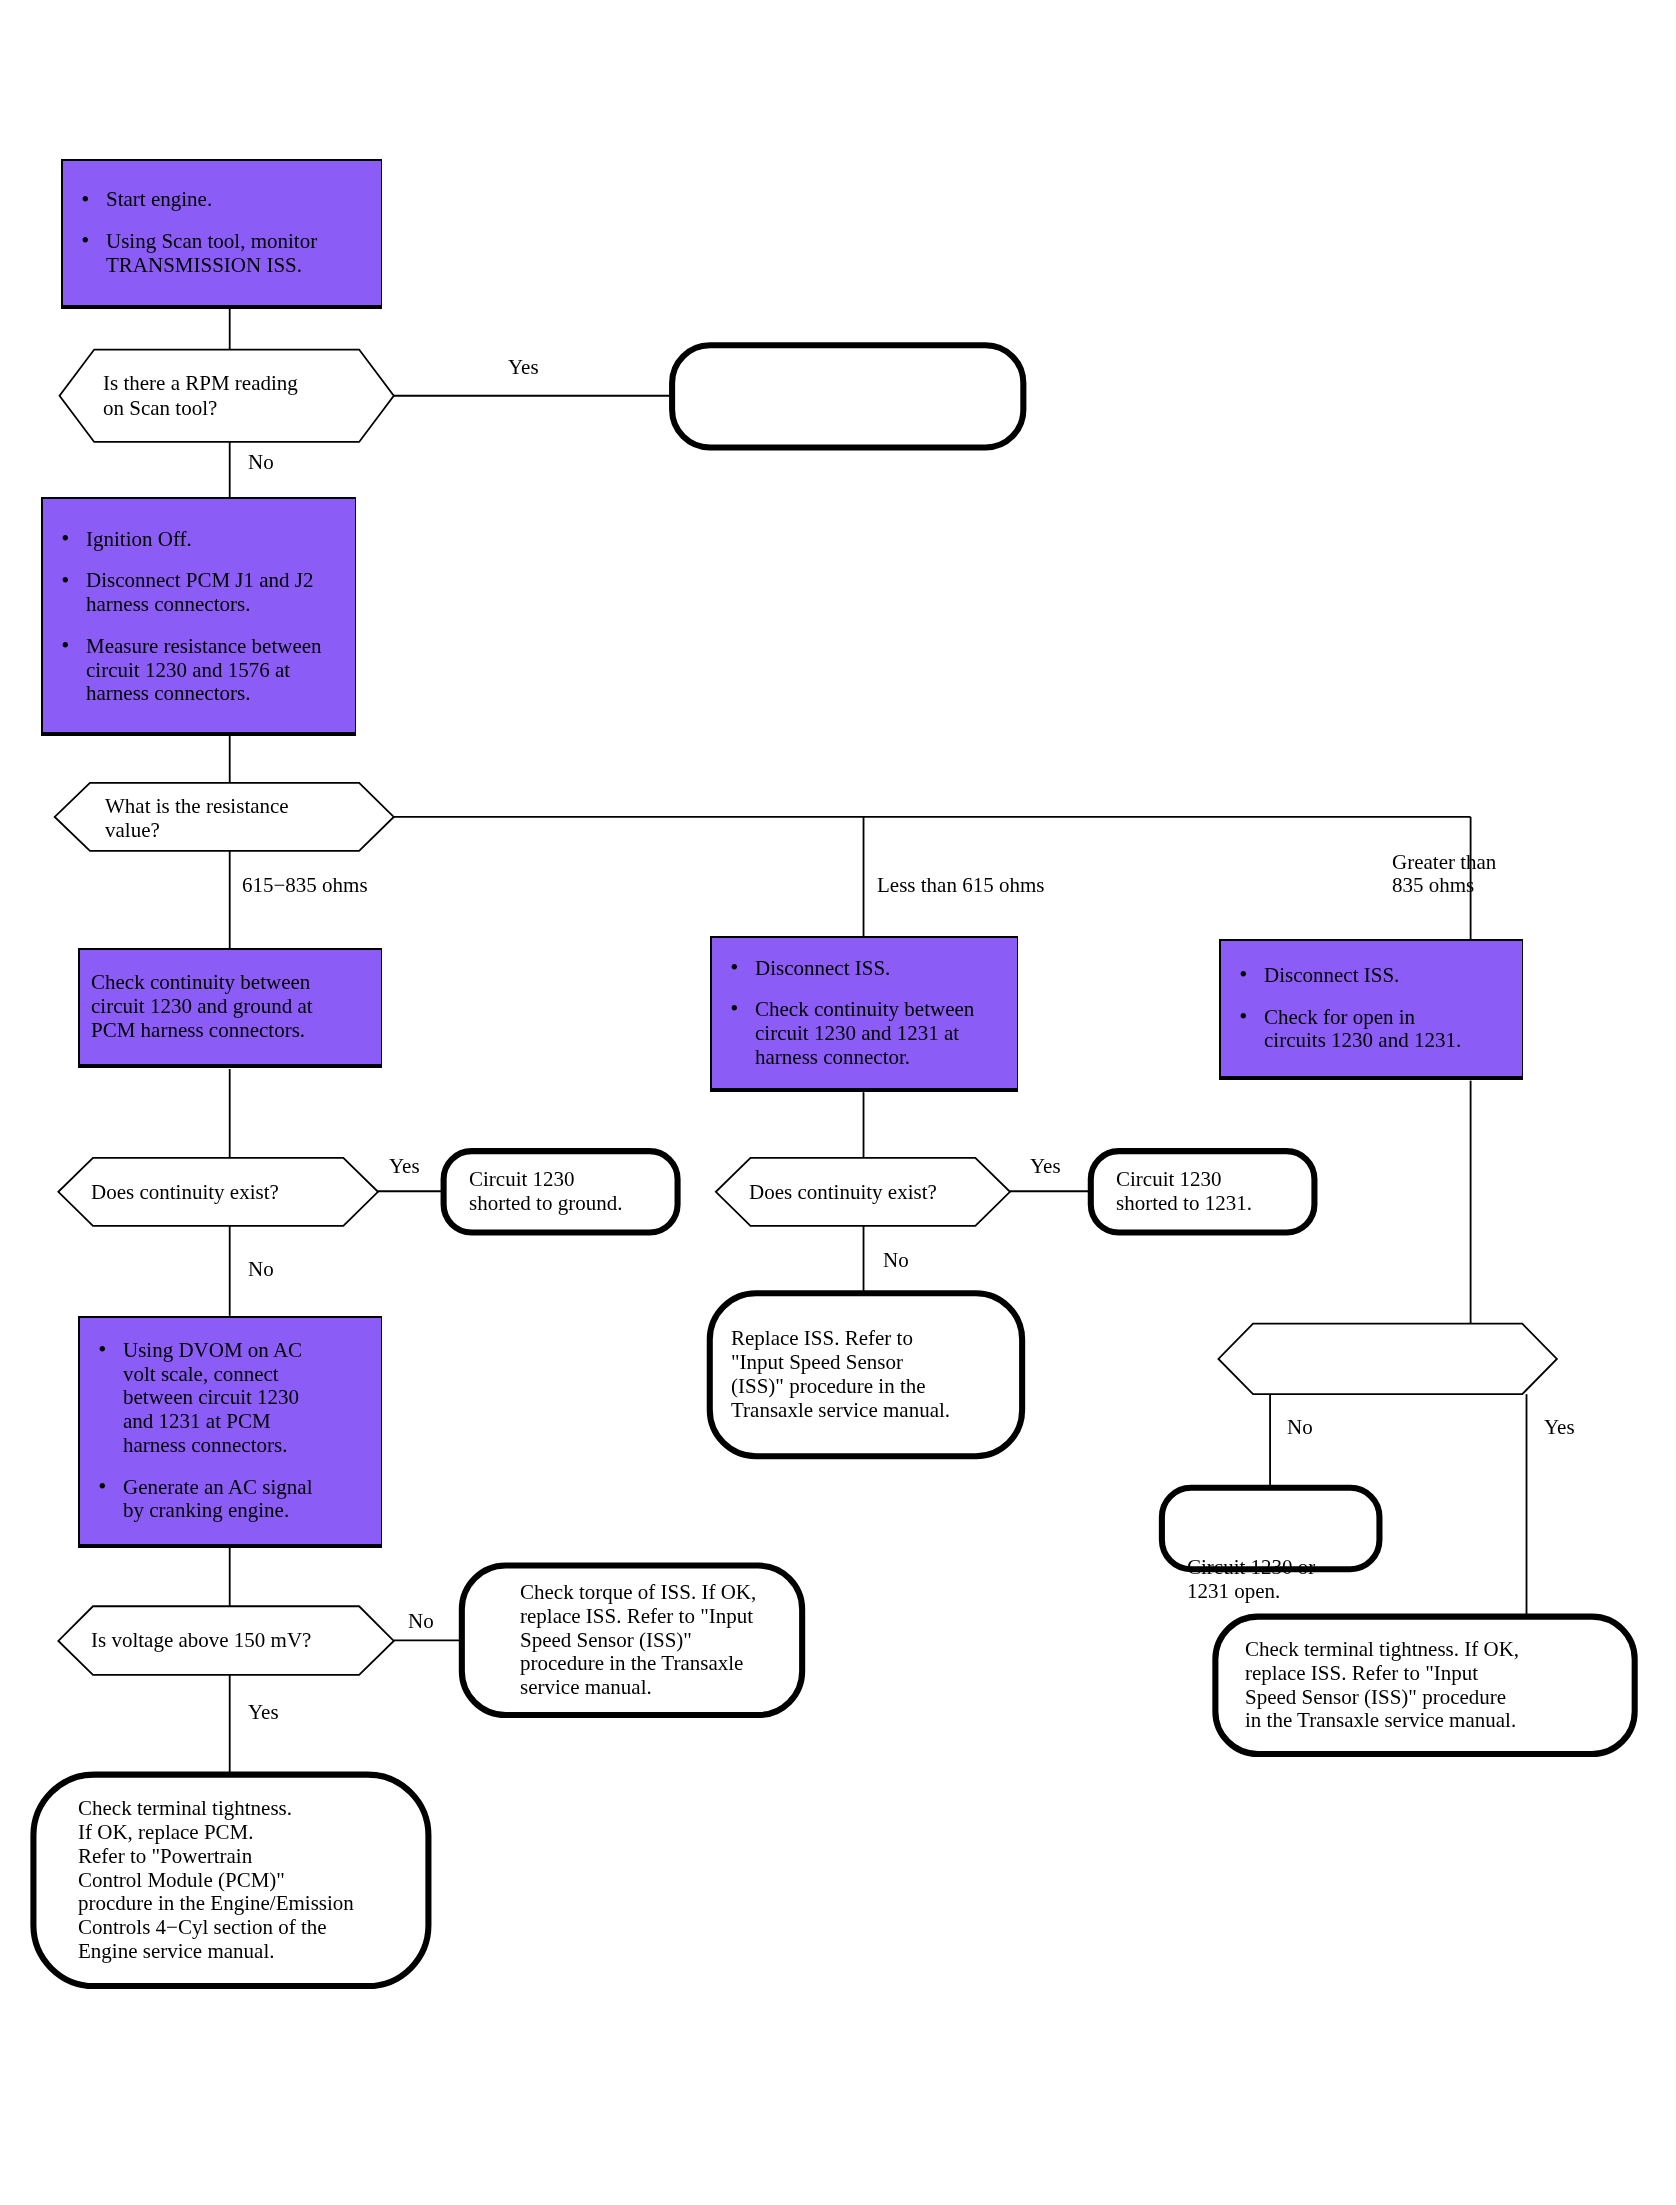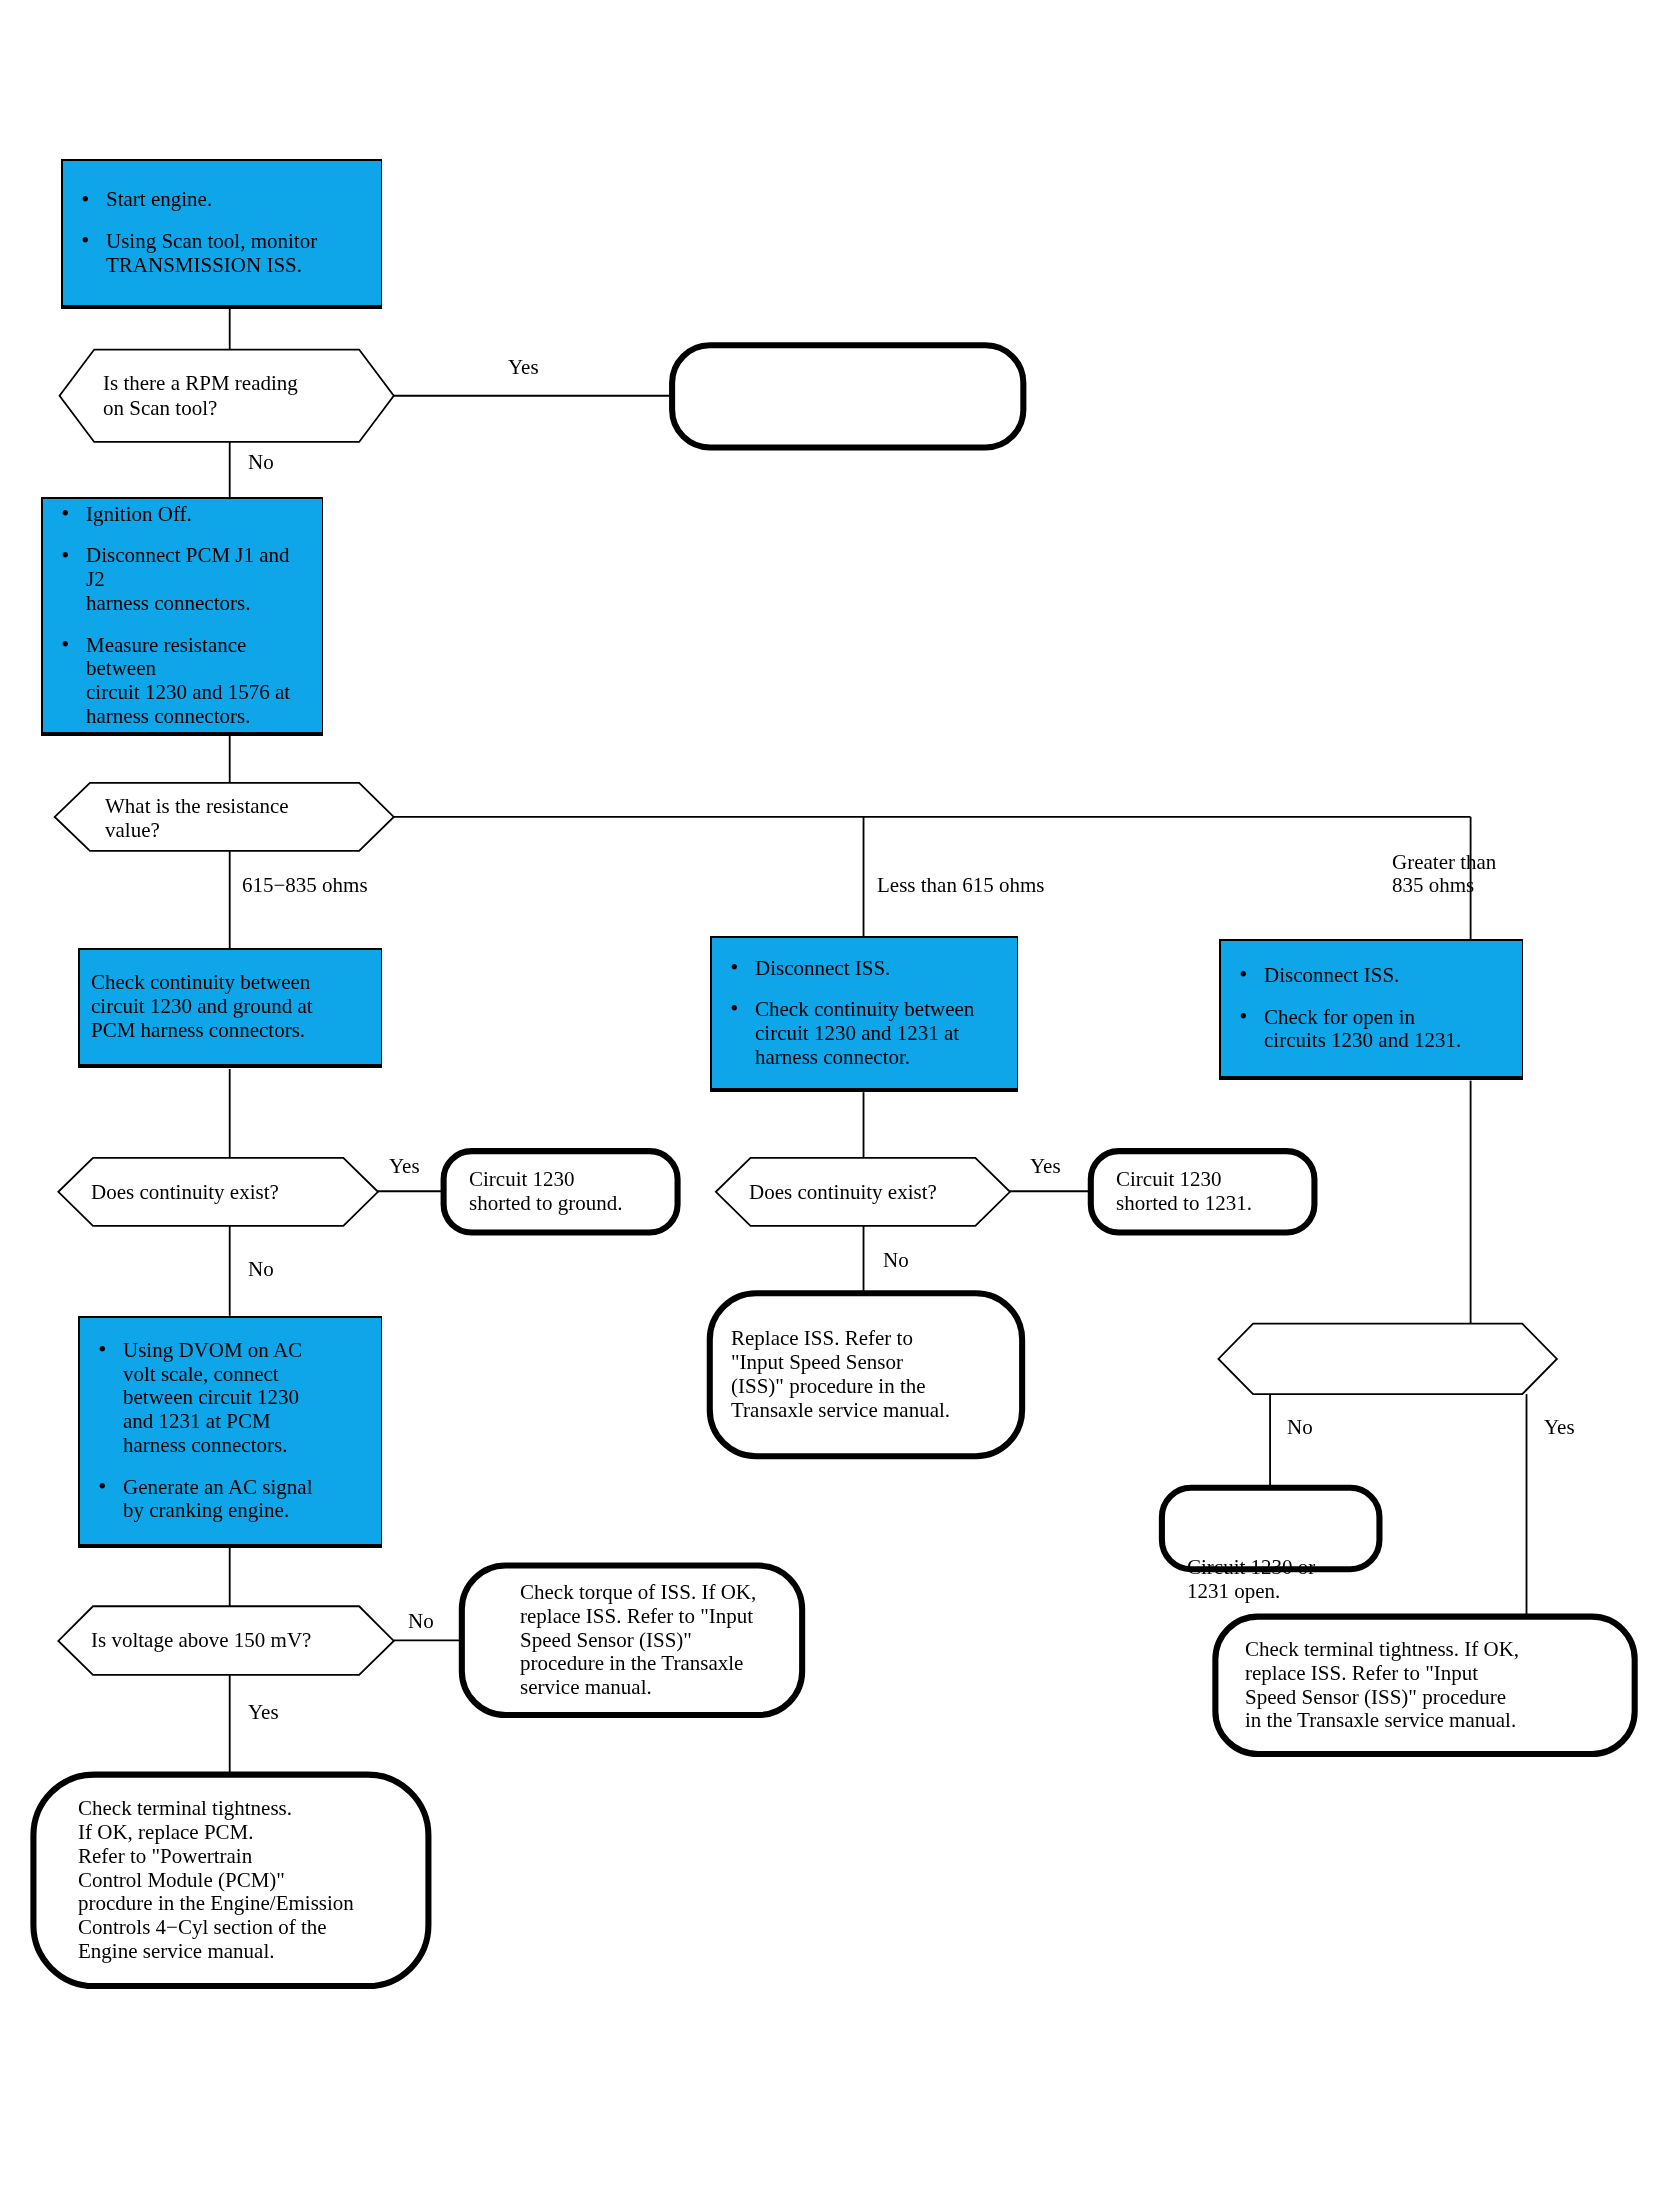--- a/index.html
+++ b/index.html
@@ -44,21 +44,21 @@
   .node-text {
     font-size: 21px;
     line-height: 1.14;
     white-space: pre-line;
   }
   
   .process {
     border: 2.4px solid #000;
     border-right-width: 1.8px;
     border-bottom-width: 4.3px;
-    background: #0ea5e9;
+    background: #8b5cf6;
     padding: 26px 11px;
   }
   
   ul.bullets {
     list-style: none;
     margin: 0;
     padding: 0;
   }
   ul.bullets li {
     position: relative;
@@ -187,21 +187,21 @@
 
 
   <div class="node process" style="left:61px; top:159px; width:321px; height:150px;">
     <ul class="bullets">
       <li>Start engine.</li>
       <li>Using Scan tool, monitor
 TRANSMISSION ISS.</li>
     </ul>
   </div>
 
-  <div class="node process" style="left:41px; top:497px; width:282px; height:239px;">
+  <div class="node process" style="left:41px; top:497px; width:315px; height:239px;justify-content:flex-end;">
     <ul class="bullets">
       <li>Ignition Off.</li>
       <li>Disconnect PCM J1 and J2
 harness connectors.</li>
       <li>Measure resistance between
 circuit 1230 and 1576 at
 harness connectors.</li>
     </ul>
   </div>
 

